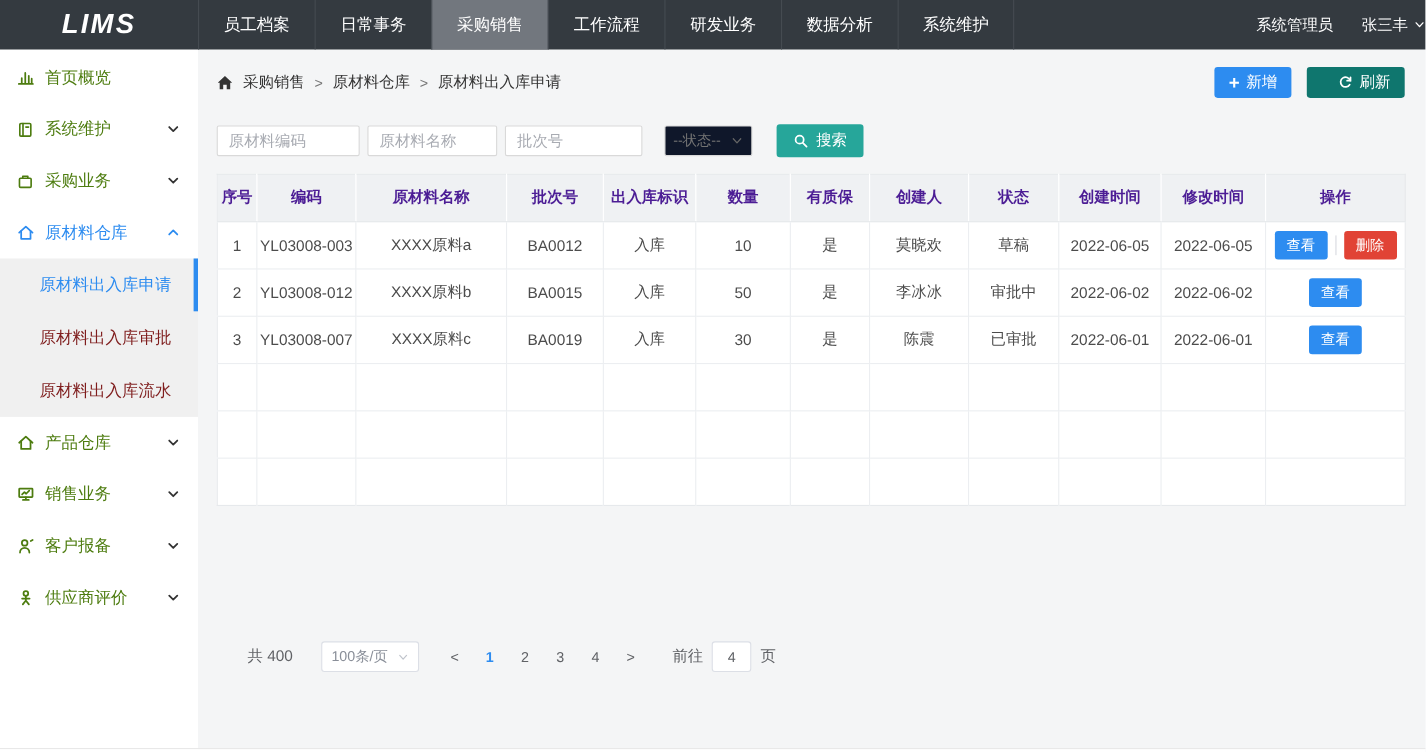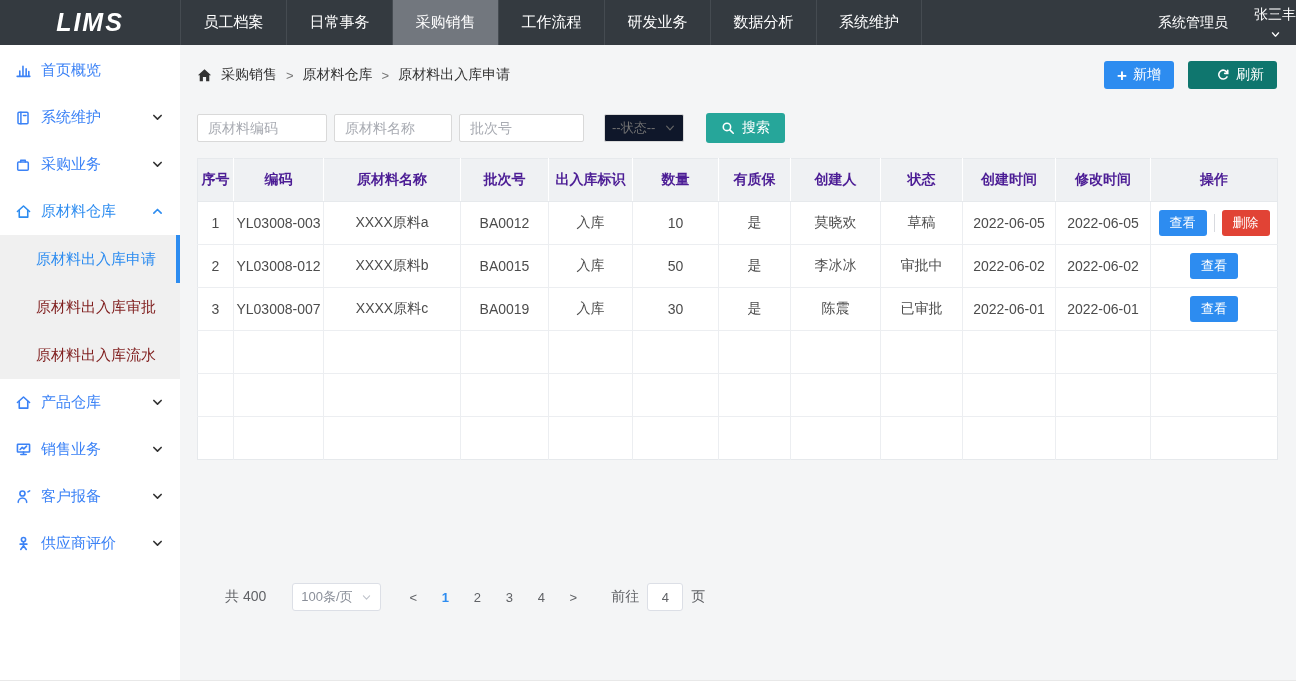--- a/index.html
+++ b/index.html
@@ -9,24 +9,24 @@
     font-family:"Liberation Sans","DejaVu Sans",sans-serif;
   }
   
   .topnav { position:absolute; top:0; left:0; right:0; height:45px; background:#343a40; display:flex; color:#fff; z-index:5; }
   .logo { width:180px; display:flex; align-items:center; justify-content:center; font-size:25px; font-weight:bold; font-style:italic; letter-spacing:2px; }
   .tabs { display:flex; height:100%; }
   .tab { width:106px; display:flex; align-items:center; justify-content:center; font-size:15px; cursor:pointer; border-left:1px solid #454b51; }
   .tab:last-child { border-right:1px solid #454b51; }
   .tab.active { background:#72777e; }
   .user-area { margin-left:auto; display:flex; align-items:center; gap:26px; font-size:14px; }
-  .user-name { display:flex; align-items:center; gap:5px; cursor:pointer;flex-direction:column; }
+  .user-name { display:flex; align-items:center; gap:5px; cursor:pointer; }
   
   .sidebar { position:absolute; top:45px; left:0; width:180px; bottom:3px; background:#fff; padding-top:2px; overflow:hidden; border-bottom:1px solid #e8e8e8; }
-  .side-item { height:47px; display:flex; align-items:center; padding:0 16px 0 14px; font-size:15px; color:#3b82f6; cursor:pointer; }
+  .side-item { height:47px; display:flex; align-items:center; padding:0 16px 0 14px; font-size:15px; color:#4d7c0f; cursor:pointer; }
   .s-icon { width:18px; height:18px; margin-right:9px; display:flex; align-items:center; justify-content:center; }
   .s-icon svg { display:block; }
   .s-chev { margin-left:auto; display:flex; color:#333; }
   .side-item.active, .side-item.active .s-chev { color:#2d8cf0; }
   .submenu { background:#f0f0f0; }
   .sub-item { height:48px; display:flex; align-items:center; padding-left:36px; font-size:15px; color:#7f1d1d; cursor:pointer; }
   .sub-item.active { color:#2d8cf0; border-right:4px solid #2d8cf0; }
   
   .main { position:absolute; top:45px; left:180px; right:0; bottom:3px; background:#f4f5f6; padding:0 19px 0 17px; overflow:hidden; border-bottom:1px solid #e8e8e8; }
   .page-header { height:60px; display:flex; align-items:center; }

